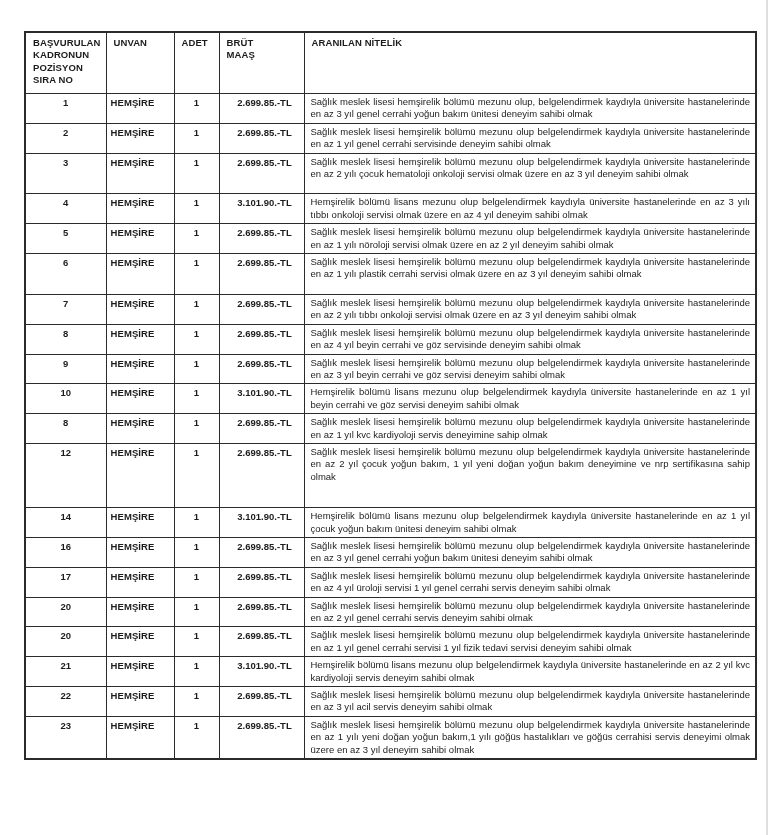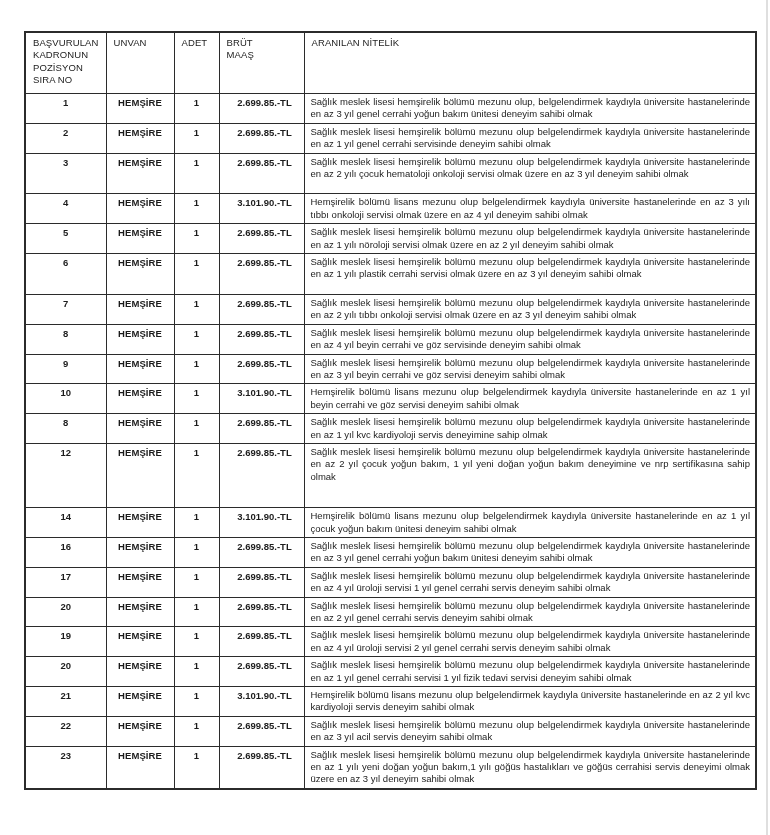--- a/index.html
+++ b/index.html
@@ -42,35 +42,34 @@
   col.c-nitel { width: 452px; }
   th, td {
     border: 1.5px solid #2b2b2b;
     vertical-align: top;
     color: #1c1c1c;
     font-size: 9.5px;
     line-height: 12.4px;
     padding: 2px 4px;
   }
   thead th {
-    font-weight: normal;
+    font-weight: bold;
     text-align: left;
     padding: 4px 4px 4px 7px;
     white-space: pre-line;
     height: 52px;
     letter-spacing: .1px;
   }
   td.cell-no, td.cell-adet {
     font-weight: bold;
     text-align: center;
     padding-top: 3px;
   }
   td.cell-unvan {
     font-weight: bold;
-    text-align: center;
     padding-top: 3px;
     letter-spacing: .1px;
   }
   td.cell-maas {
     font-weight: bold;
     text-align: center;
     padding: 3px 2px 2px 8px;
   }
   td.cell-nitelik {
     text-align: justify;
@@ -218,27 +217,20 @@
         <td class="cell-nitelik">Sağlık meslek lisesi hemşirelik bölümü mezunu olup belgelendirmek kaydıyla üniversite hastanelerinde en az 4 yıl üroloji servisi 1 yıl genel cerrahi servis deneyim sahibi olmak</td>
       </tr>
         <tr>
         <td class="cell-no">20</td>
         <td class="cell-unvan">HEMŞİRE</td>
         <td class="cell-adet">1</td>
         <td class="cell-maas">2.699.85.-TL</td>
         <td class="cell-nitelik">Sağlık meslek lisesi hemşirelik bölümü mezunu olup belgelendirmek kaydıyla üniversite hastanelerinde en az 2 yıl genel cerrahi servis deneyim sahibi olmak</td>
       </tr>
         <tr>
-        <td class="cell-no">19</td>
-        <td class="cell-unvan">HEMŞİRE</td>
-        <td class="cell-adet">1</td>
-        <td class="cell-maas">2.699.85.-TL</td>
-        <td class="cell-nitelik">Sağlık meslek lisesi hemşirelik bölümü mezunu olup belgelendirmek kaydıyla üniversite hastanelerinde en az 4 yıl üroloji servisi 2 yıl genel cerrahi servis deneyim sahibi olmak</td>
-      </tr>
-        <tr>
         <td class="cell-no">20</td>
         <td class="cell-unvan">HEMŞİRE</td>
         <td class="cell-adet">1</td>
         <td class="cell-maas">2.699.85.-TL</td>
         <td class="cell-nitelik">Sağlık meslek lisesi hemşirelik bölümü mezunu olup belgelendirmek kaydıyla üniversite hastanelerinde en az 1 yıl genel cerrahi servisi 1 yıl fizik tedavi servisi deneyim sahibi olmak</td>
       </tr>
         <tr>
         <td class="cell-no">21</td>
         <td class="cell-unvan">HEMŞİRE</td>
         <td class="cell-adet">1</td>

